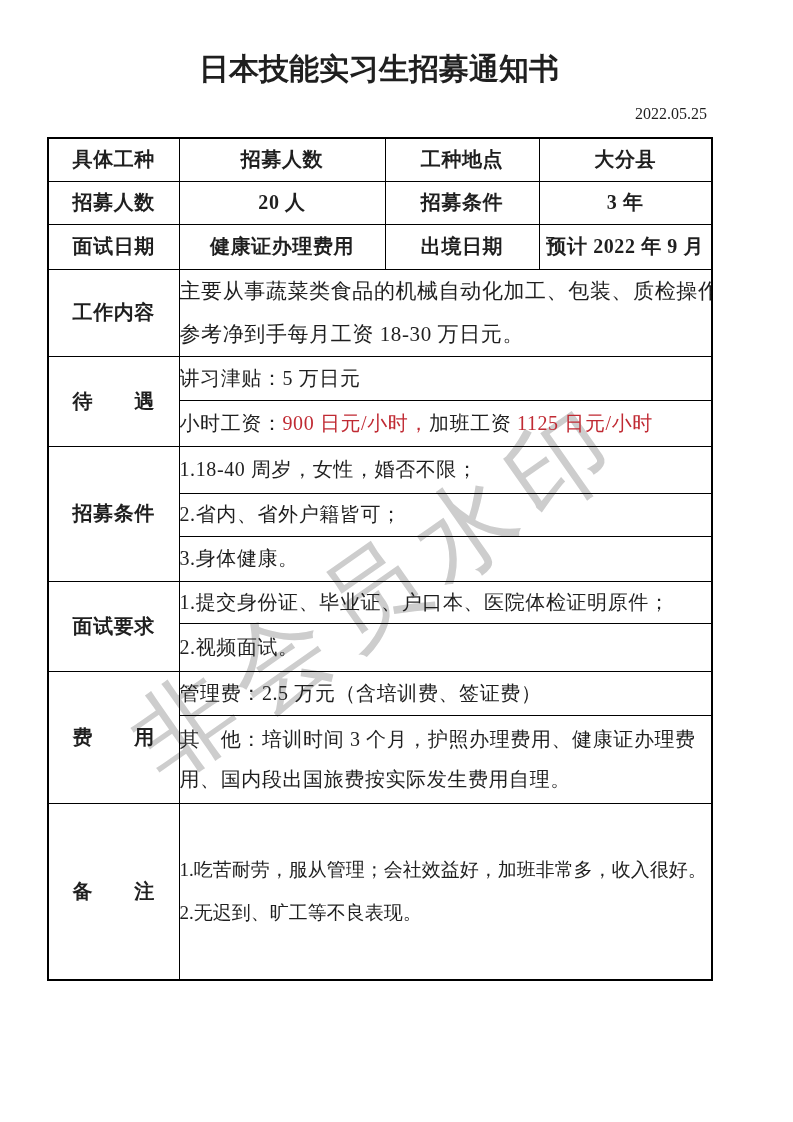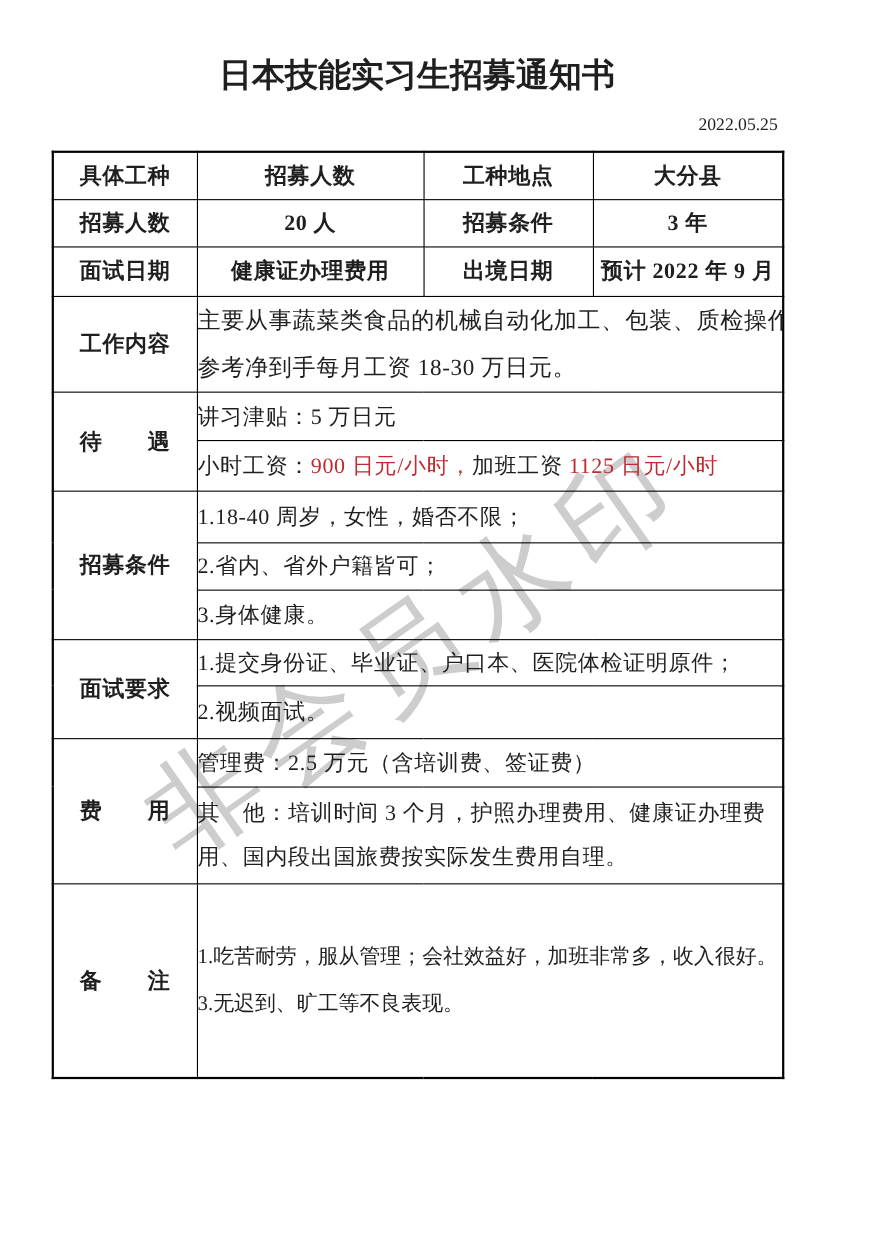--- a/index.html
+++ b/index.html
@@ -172,20 +172,20 @@
           <td class="l" colspan="3">管理费：2.5 万元（含培训费、签证费）</td>
         </tr>
         <tr class="h88">
           <td class="l other-fees" colspan="3">其　他：培训时间 3 个月，护照办理费用、健康证办理费用、国内段出国旅费按实际发生费用自理。</td>
         </tr>
 
         <tr class="h177">
           <td class="c">备　　注</td>
           <td class="l remarks" colspan="3">
             <div class="ln">1.吃苦耐劳，服从管理；会社效益好，加班非常多，收入很好。</div>
-            <div class="ln">3.无迟到、旷工等不良表现。</div>
+            <div class="ln">2.无迟到、旷工等不良表现。</div>
           </td>
         </tr>
       </tbody>
     </table>
 
   </div>
 </div>
 
 </body></html>

